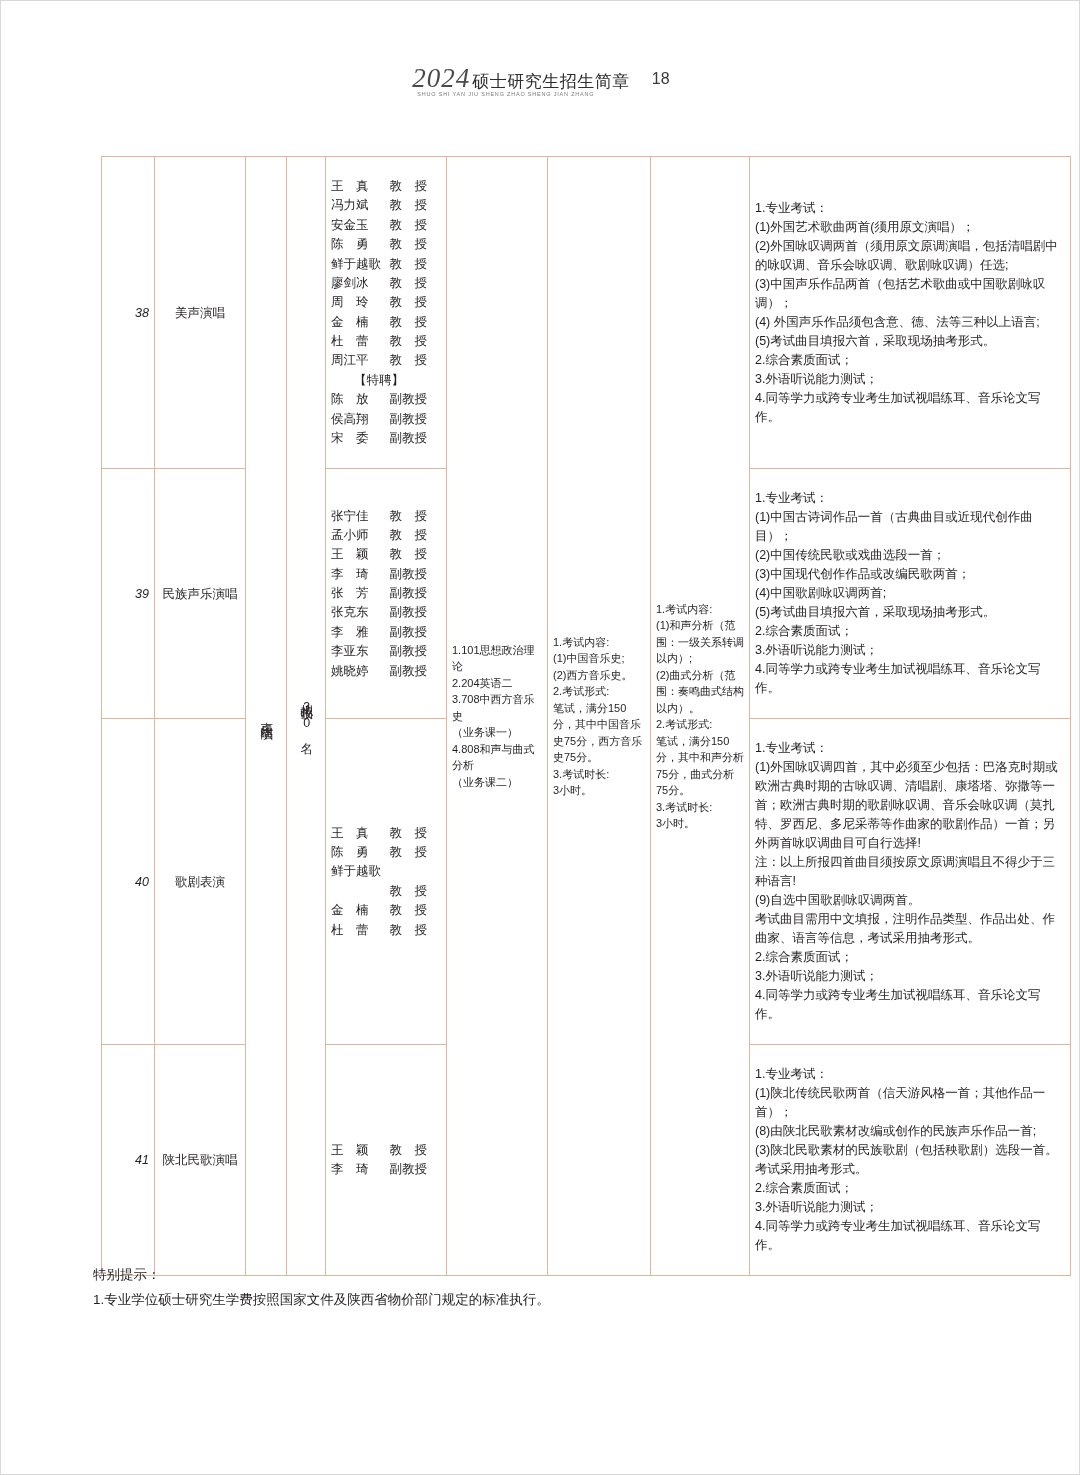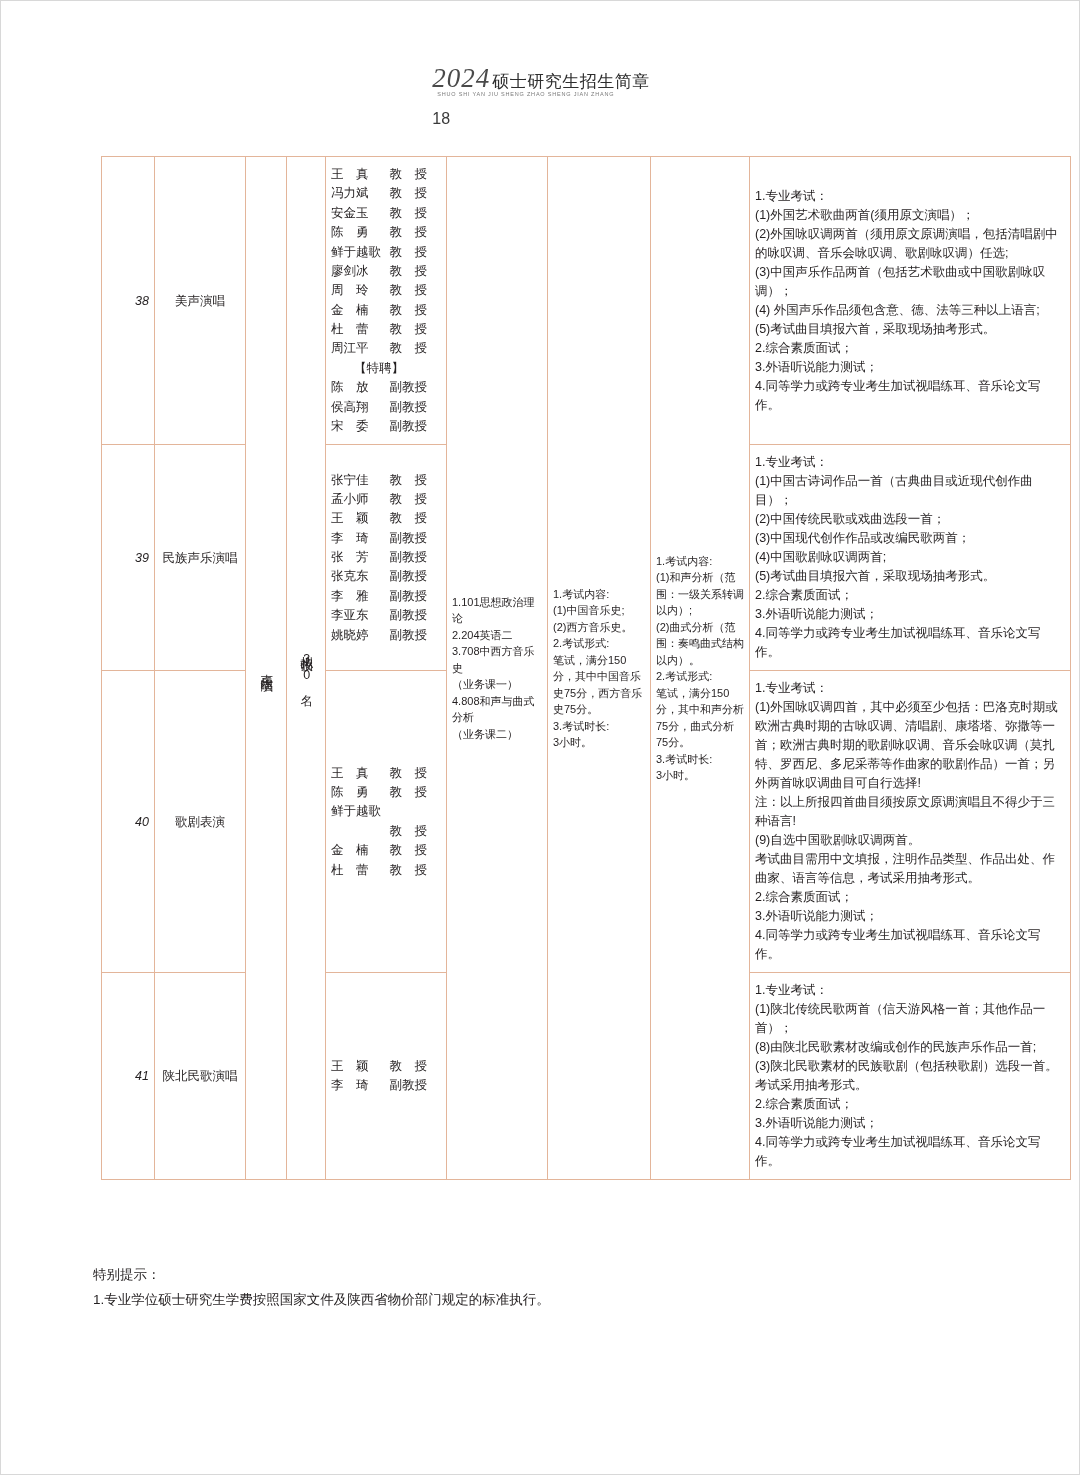--- a/index.html
+++ b/index.html
@@ -28,23 +28,22 @@
     position: absolute;
     top: 62px;
     left: 0;
     width: 1080px;
     display: flex;
     justify-content: center;
     align-items: flex-start;
   }
   .header-inner {
     display: flex;
-    align-items: flex-start;
+    align-items: flex-end;
     gap: 22px;
-    flex-direction: column;
   }
   .logo-block {
     display: flex;
     align-items: flex-end;
     line-height: 1;
   }
   .logo-year {
     font-family: "Liberation Serif", serif;
     font-size: 27px;
     letter-spacing: 1px;
@@ -87,21 +86,21 @@
     width: 880px;
   }
   table.main {
     border-collapse: collapse;
     width: 880px;
     table-layout: fixed;
   }
   table.main td {
     border: 1px solid #e3b59a;
     vertical-align: middle;
-    padding: 8px 5px;
+    padding: 20px 5px;
     font-size: 12.5px;
     line-height: 1.45;
     color: #231f20;
     font-family: "Liberation Sans", "DejaVu Sans", sans-serif;
   }
   .c-num { width: 42px; text-align: right; font-style: italic; }
   .c-dir { width: 80px; text-align: center; }
   .c-group { width: 30px; text-align: center; }
   .c-quota { width: 28px; text-align: center; }
   .c-teachers { width: 110px; }

